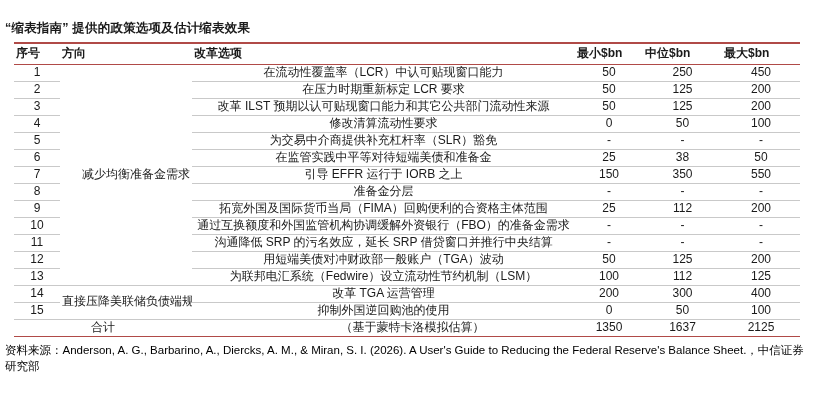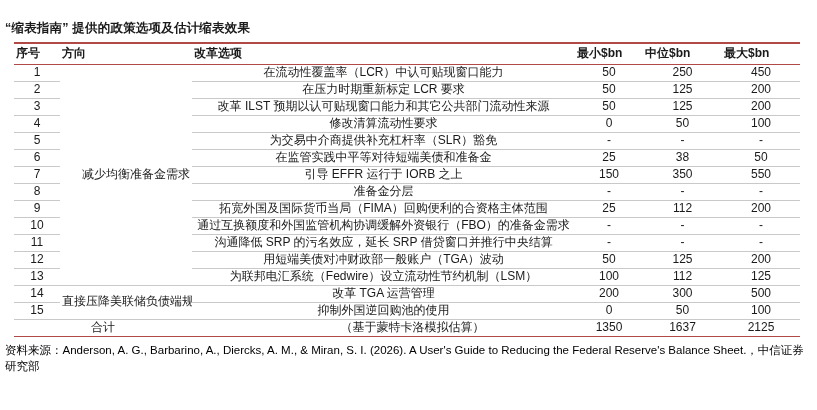--- a/index.html
+++ b/index.html
@@ -164,21 +164,21 @@
           <td class="col-num">100</td>
           <td class="col-num">112</td>
           <td class="col-num">125</td>
         </tr>
         <tr>
           <td class="col-no">14</td>
           <td class="col-dir" rowspan="2">直接压降美联储负债端规模</td>
           <td class="col-option">改革 TGA 运营管理</td>
           <td class="col-num">200</td>
           <td class="col-num">300</td>
-          <td class="col-num">500</td>
+          <td class="col-num">400</td>
         </tr>
         <tr>
           <td class="col-no">15</td>
           <td class="col-option">抑制外国逆回购池的使用</td>
           <td class="col-num">0</td>
           <td class="col-num">50</td>
           <td class="col-num">100</td>
         </tr>
         <tr class="total-row">
         <td class="col-no" colspan="2">合计</td>

